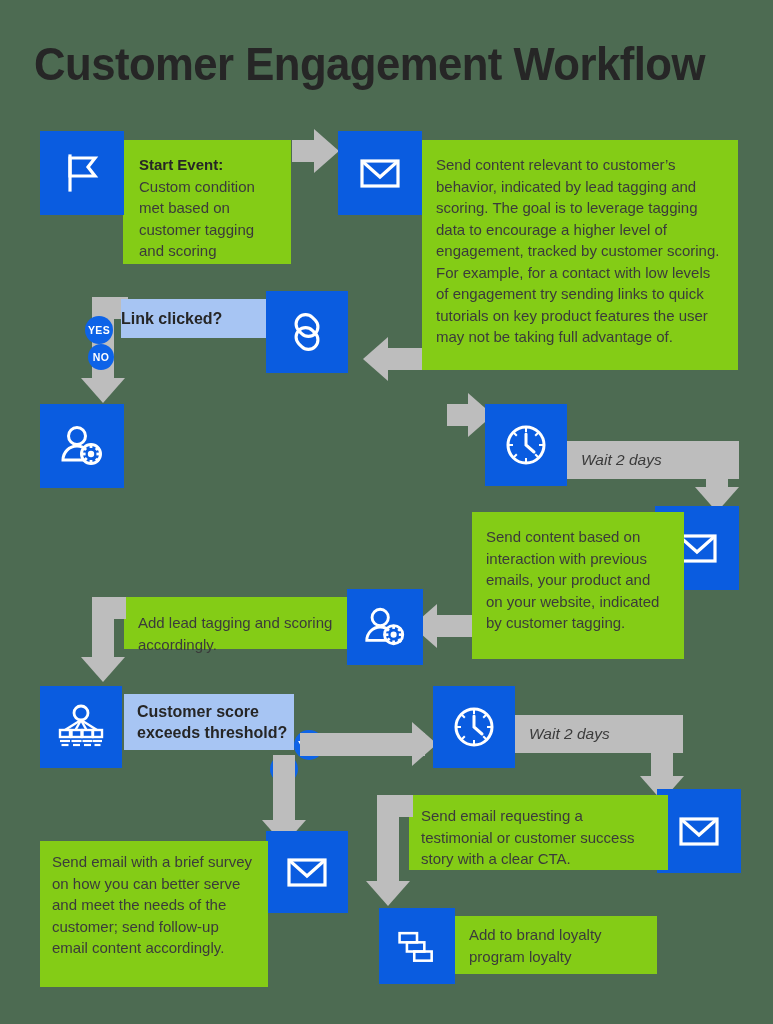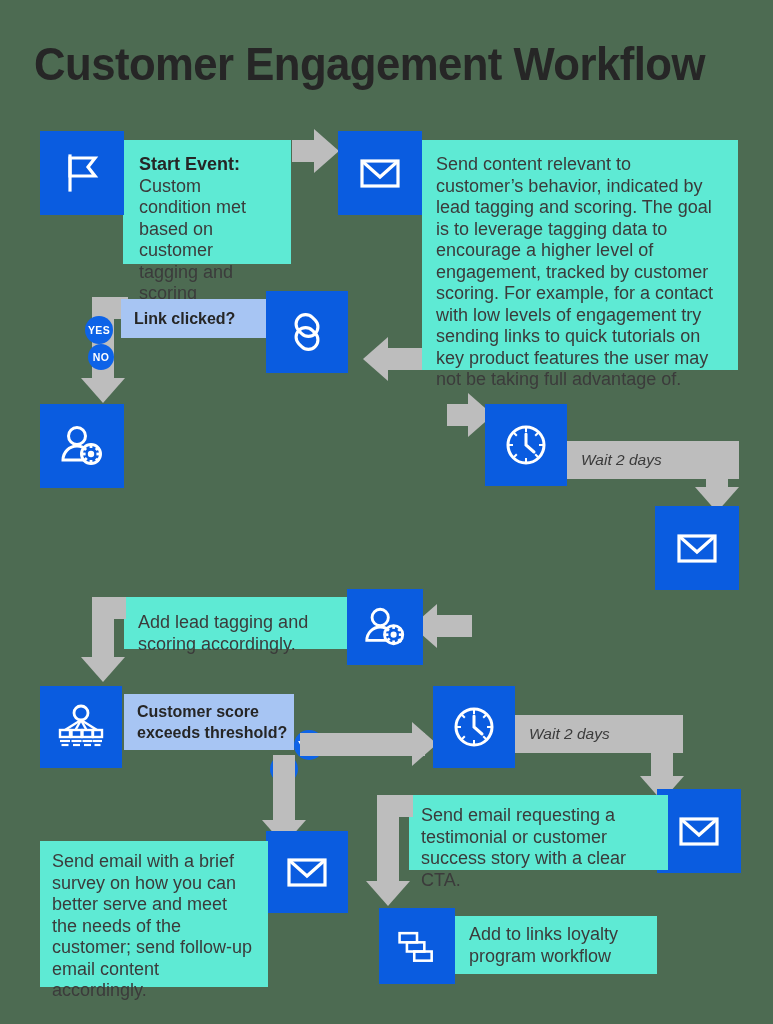--- a/index.html
+++ b/index.html
@@ -42,24 +42,24 @@
     position: absolute;
     background: #0a5ce0;
     display: flex;
     align-items: center;
     justify-content: center;
   }
   .tile svg { display: block; }
 
   .panel {
     position: absolute;
-    background: #5eead4;
+    background: #84cc16;
     box-sizing: border-box;
     color: #3b3b3b;
-    font-size: 18px;
+    font-size: 15px;
     line-height: 21.5px;
   }
   .panel .txt { display: block; }
   .panel b { color: #262626; }
 
   .decision {
     position: absolute;
     background: #a7c5f3;
     box-sizing: border-box;
     display: flex;
@@ -155,21 +155,21 @@
     <span class="txt">Send content relevant to customer’s behavior, indicated by lead tagging and scoring. The goal is to leverage tagging data to encourage a higher level of engagement, tracked by customer scoring. For example, for a contact with low levels of engagement try sending links to quick tutorials on key product features the user may not be taking full advantage of.</span>
   </div>
 
   <div class="bar" style="left:388px; top:348px; width:34px; height:22px;"></div>
   <div class="head-l" style="left:363px; top:337px;"></div>
 
   <div class="bar" style="left:92px; top:297px; width:22px; height:83px;"></div>
   <div class="bar" style="left:92px; top:297px; width:36px; height:22px;"></div>
   <div class="head-d" style="left:81px; top:378px;"></div>
 
-  <div class="decision" style="left:121px; top:299px; width:145px; height:39px; padding-left:13px;">
+  <div class="decision" style="left:121px; top:299px; width:145px; height:39px; ">
     <span>Link clicked?</span>
   </div>
 
   <div class="tile" style="left:266px; top:291px; width:82px; height:82px;">
     <span>
       <svg width="46" height="46" viewBox="0 0 46 46">
         <g stroke="#fff" stroke-width="3.1" fill="none">
           <rect x="13.5" y="5" width="19" height="23" rx="9.5" transform="rotate(-45 23 16.5)"></rect>
           <rect x="13.5" y="18" width="19" height="23" rx="9.5" transform="rotate(-45 23 29.5)"></rect>
         </g>
@@ -238,20 +238,23 @@
 
   <div class="tile" style="left:655px; top:506px; width:84px; height:84px;">
     <span>
       <svg width="48" height="48" viewBox="0 0 48 48">
         <rect x="6" y="12" width="36" height="25" stroke="#fff" stroke-width="3.2" fill="none"></rect>
         <path d="M6 12 L24 28 L42 12" stroke="#fff" stroke-width="3.2" fill="none"></path>
       </svg>
     </span>
   </div>
 
+  <div class="panel" style="left:472px; top:512px; width:212px; height:147px; padding:14px 14px 0 14px;">
+    <span class="txt">Send content based on interaction with previous emails, your product and on your website, indicated by customer tagging.</span>
+  </div>
 
   <div class="bar" style="left:437px; top:615px; width:35px; height:22px;"></div>
   <div class="head-l" style="left:412px; top:604px;"></div>
 
   <div class="panel" style="left:124px; top:597px; width:225px; height:52px; padding:15px 12px 0 14px;">
     <span class="txt">Add lead tagging and scoring accordingly.</span>
   </div>
 
   <div class="tile" style="left:347px; top:589px; width:76px; height:76px;">
     <span>
@@ -388,16 +391,16 @@
         <g stroke="#fff" stroke-width="2.8" fill="none">
           <rect x="5" y="10" width="19" height="10"></rect>
           <rect x="13" y="20" width="19" height="10"></rect>
           <rect x="21" y="30" width="19" height="10"></rect>
         </g>
       </svg>
     </span>
   </div>
 
   <div class="panel" style="left:455px; top:916px; width:202px; height:58px; padding:8px 12px 0 14px;">
-    <span class="txt">Add to links loyalty program workflow</span>
+    <span class="txt">Add to brand loyalty program loyalty</span>
   </div>
 
 </div>
 
 </body></html>

